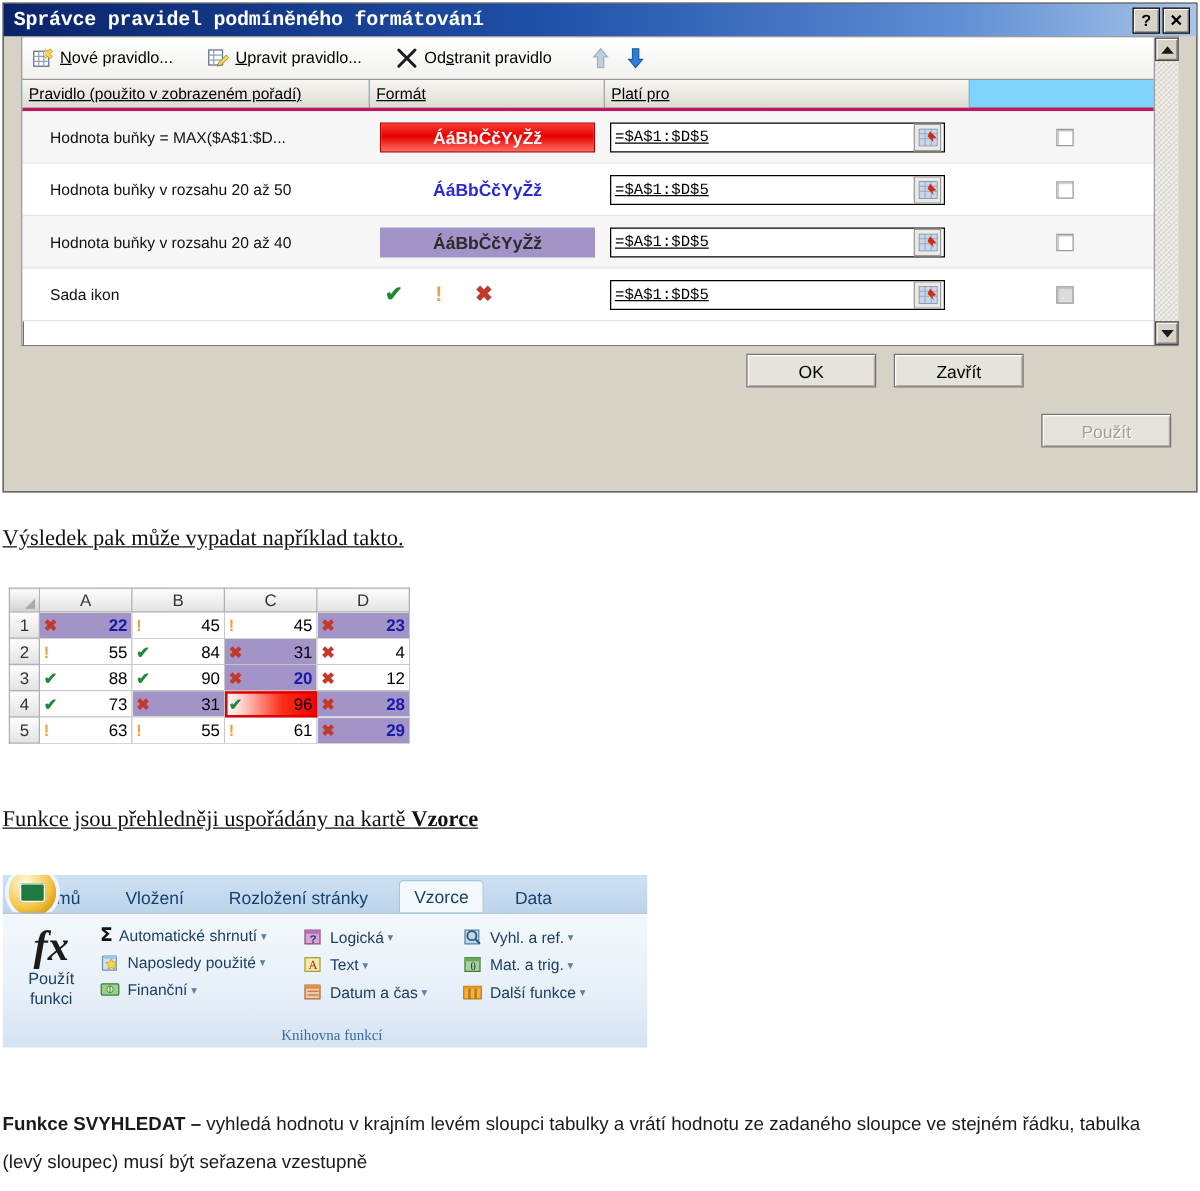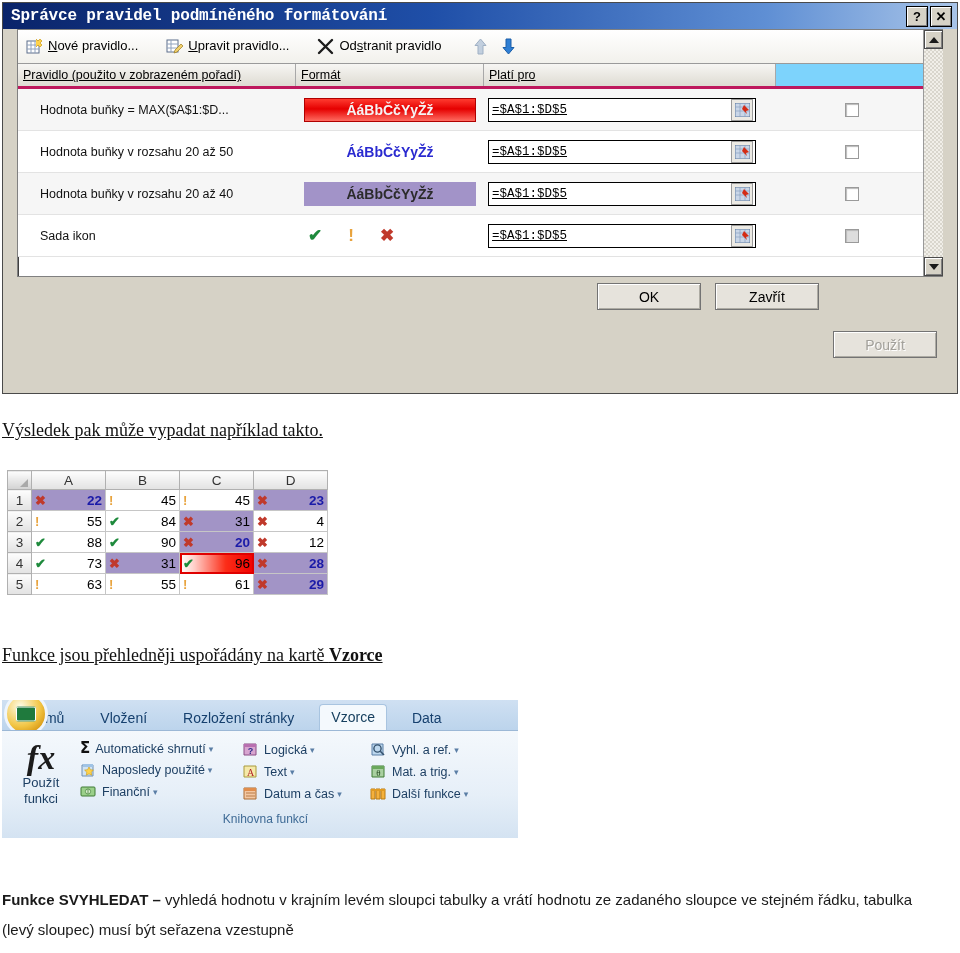--- a/index.html
+++ b/index.html
@@ -222,22 +222,22 @@
   .grp-cols{flex:1;display:flex;}
   .col{display:flex;flex-direction:column;gap:5px;padding-top:4px;}
   .col.c-a{width:162px;}
   .col.c-b{width:128px;}
   .col.c-c{width:130px;}
   .rb-item{display:flex;align-items:center;font-size:12.5px;color:#1d3f63;white-space:nowrap;cursor:default;}
   .rb-item .cap{margin-right:3px;}
   .dd{color:#5a7ea5;font-size:9px;}
   .rb-footer{
     position:absolute;left:0;right:0;bottom:0;text-align:center;
-    font-size:12px;color:#3f6b96;padding-bottom:12px;
-    font-family:Liberation Sans, sans-serif;
+    font-size:12px;color:#3f6b96;padding-bottom:2px;
+    font-family:Liberation Serif, serif;
     margin-left:11px;
   }
   .sigma{font-family:"DejaVu Sans",sans-serif;font-weight:bold;font-size:15px;color:#111;margin-right:5px;line-height:1;}
 
   
   .footer{
     position:absolute;left:2px;top:885px;width:930px;
     font-family:"Liberation Sans",sans-serif;font-size:15px;color:#1a1a1a;
     line-height:30px;
   }

